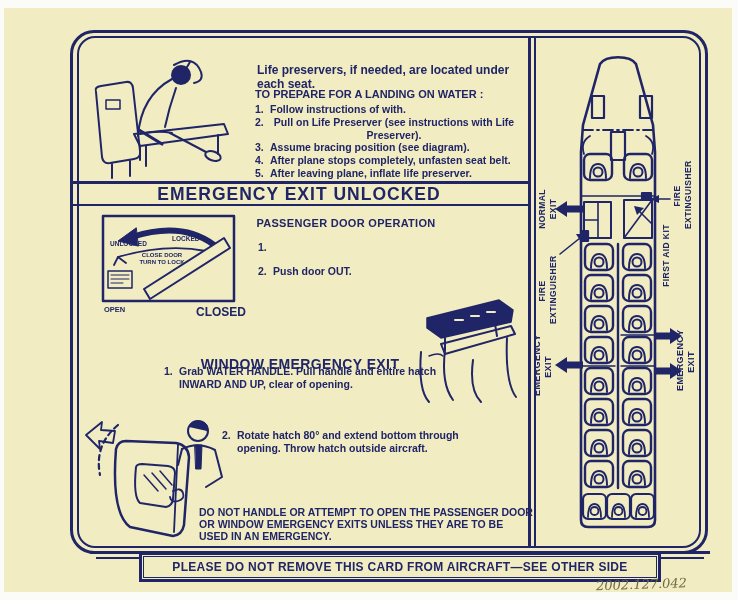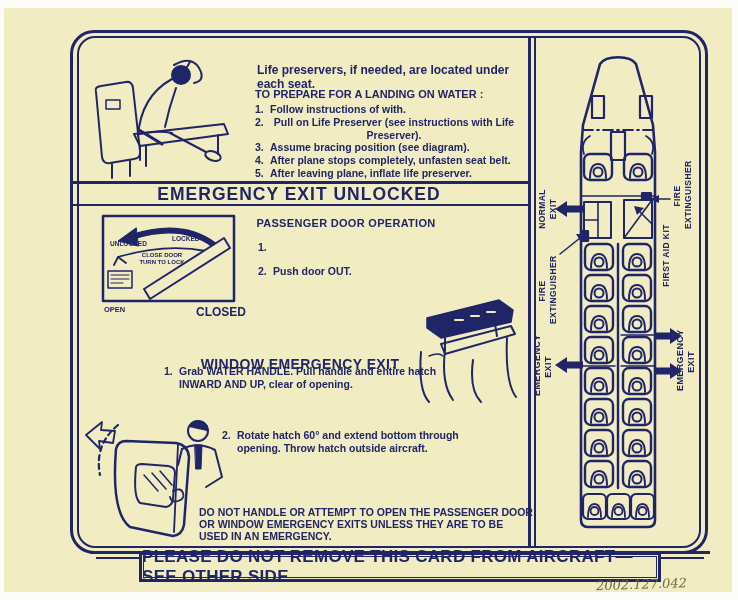--- a/index.html
+++ b/index.html
@@ -11,21 +11,21 @@
   .ctr{text-align:center;}
   .card-bg{left:4px;top:8px;width:728px;height:584px;background:var(--paper);}
   .border-outer{left:70px;top:30px;width:638px;height:524px;border:3px solid var(--ink);border-radius:24px;}
   .border-inner{left:77px;top:36px;width:624px;height:512px;border:2px solid var(--ink);border-radius:18px;}
   .vline{background:var(--ink);}
   .hline{background:var(--ink);}
   .step{display:flex;color:var(--ink);font-weight:bold;}
   .step .n{width:15px;flex:none;}
   .banner{left:139px;top:552px;width:522px;height:30px;border:3px solid var(--ink);background:var(--paper);}
   .banner::after{content:"";position:absolute;inset:1px;border:1px solid var(--ink);}
-  .banner .t{position:absolute;inset:0;display:flex;align-items:center;justify-content:center;font-size:17px;letter-spacing:.3px;}
+  .banner .t{position:absolute;inset:0;display:flex;align-items:center;justify-content:center;font-size:12px;letter-spacing:.3px;}
   .vlabel{position:absolute;transform:rotate(-90deg);color:var(--ink);font-weight:bold;font-size:8.5px;letter-spacing:.4px;text-align:center;line-height:11px;white-space:nowrap;}
   .vlabel span{display:block;}
   .handwrite{font-family:"DejaVu Serif",serif;font-style:italic;color:#6e6a45;font-size:13px;transform:rotate(-2deg);}
   svg{position:absolute;overflow:visible;}
   .small-lbl{position:absolute;color:var(--ink);font-weight:bold;}
 </style>
 </head>
 <body>
 
 <div class="page">
@@ -121,21 +121,21 @@
     <path d="M14,74 Q24,70 28,74" stroke-width="1.5"></path>
   </svg>
 
   <div class="abs txt ctr" style="left:145px;top:356px;width:310px;font-size:14px;letter-spacing:.4px;text-align:center;">WINDOW EMERGENCY EXIT</div>
   <div class="abs step" style="left:164px;top:365px;width:290px;font-size:10.5px;line-height:13px;">
     <span class="n">1.</span>
     <span style="width:262px;">Grab WATER HANDLE. Pull handle and entire hatch INWARD AND UP, clear of opening.</span>
     </div>
   <div class="abs step" style="left:222px;top:429px;width:272px;font-size:10.5px;line-height:13px;">
     <span class="n">2.</span>
-    <span style="width:250px;">Rotate hatch 60° and extend bottom through opening. Throw hatch outside aircraft.</span>
+    <span style="width:250px;">Rotate hatch 80° and extend bottom through opening. Throw hatch outside aircraft.</span>
     </div>
 
   <svg style="left:78px;top:405px;" width="165" height="145" viewBox="0 0 165 145" stroke="#1f2566" fill="none" stroke-width="2" stroke-linecap="round" stroke-linejoin="round">
     <path d="M8,30 L24,17 L23,25 L37,26 L35,38 L21,36 L22,44 Z" stroke-width="1.8"></path>
     <path d="M40,20 Q16,40 22,70" stroke-dasharray="5 4" stroke-width="2.2"></path>
     <circle cx="120" cy="26" r="10"></circle>
     <path d="M111,22 Q116,12 127,18 Q131,21 129,26" fill="#1f2566" stroke-width="1"></path>
     <path d="M104,44 Q120,36 137,45 L144,72 L128,82"></path>
     <path d="M104,44 L100,60"></path>
     <path d="M117,40 L124,40 L123,64 L118,64 Z" fill="#1f2566" stroke-width="1"></path>

